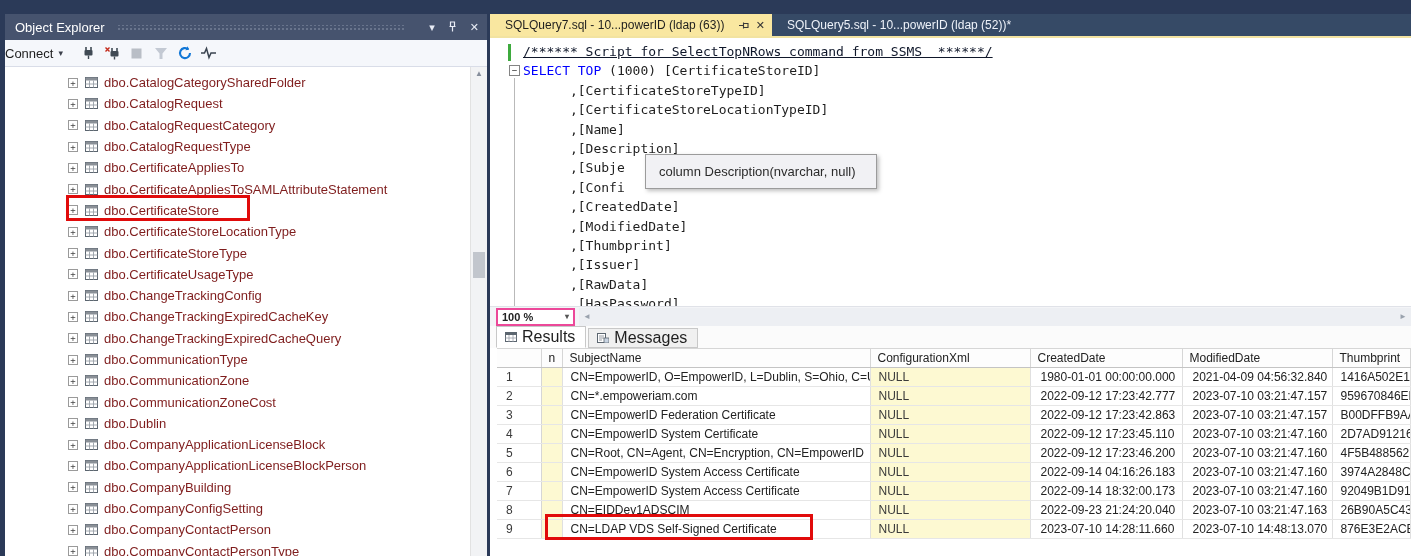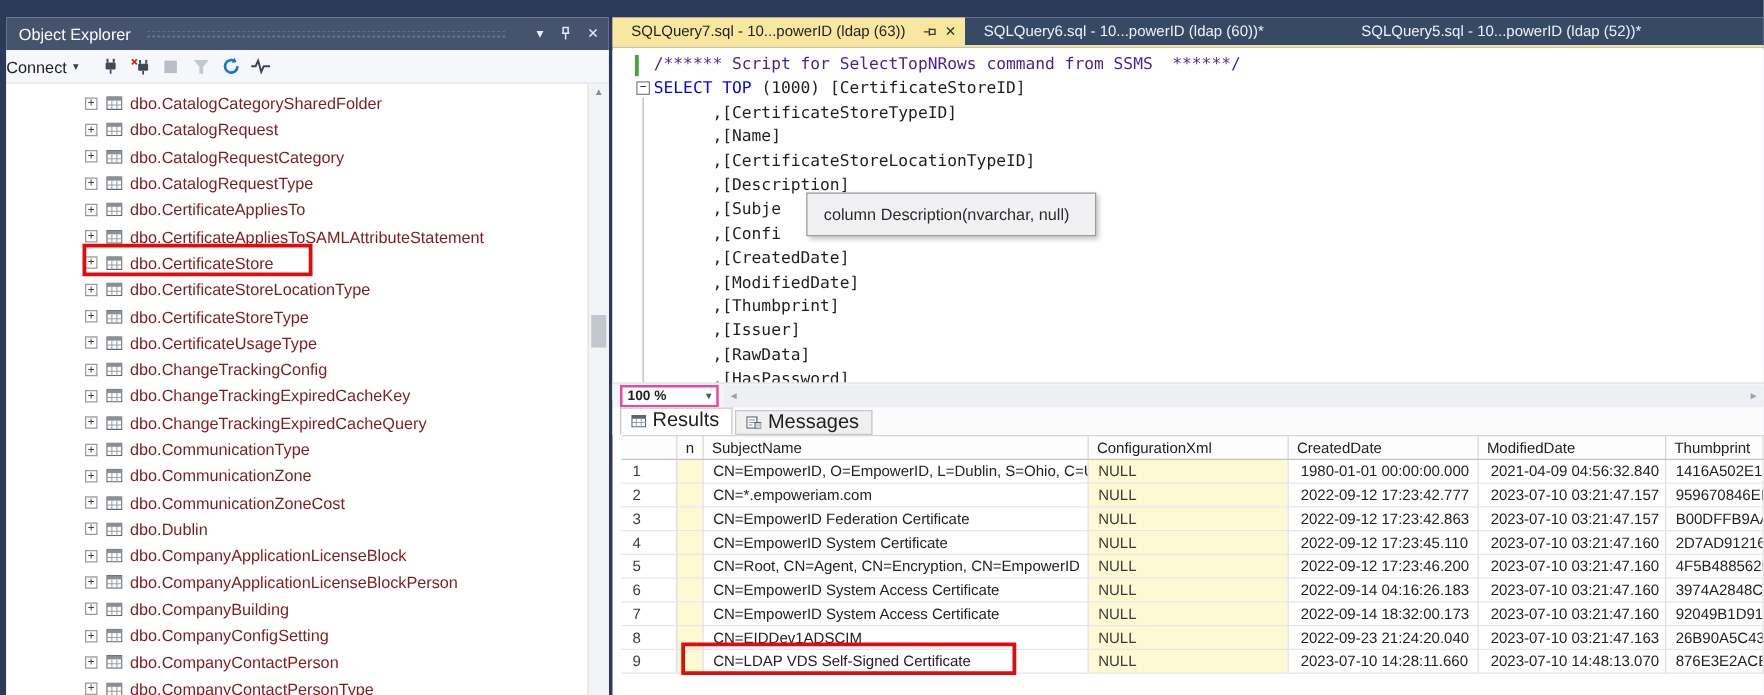--- a/index.html
+++ b/index.html
@@ -40,21 +40,21 @@
   .doc-tab:nth-child(2) { width:300px; }
   .doc-tab:nth-child(3) { width:300px; margin-left:2px; }
   .doc-tab .tab-label { white-space:nowrap; overflow:hidden; flex:1; }
   .doc-tab .pin-icon { margin:0 7px 0 8px; flex:0 0 auto; }
   .doc-tab .tab-close { font-size:11px; color:#333; flex:0 0 auto; }
 
   
   #sql-editor { position:absolute; left:0; top:26px; width:921px; height:280px; background:#fff; overflow:hidden; }
   #code-lines { position:absolute; left:0; top:2px; padding-left:33px; }
   .code-line { white-space:pre; font-family:"DejaVu Sans Mono","Liberation Mono",monospace; font-size:13px; line-height:19.4px; }
-  .seg-kw { color:#0000ff; } .seg-comment { color:#4c1d95; } .seg-plain, .seg-num { color:#1e1e1e; }
+  .seg-kw { color:#0000ff; } .seg-comment { color:#0f172a;text-decoration:underline; } .seg-plain, .seg-num { color:#1e1e1e; }
   .track-bar { position:absolute; left:18px; top:4px; width:3px; height:17px; background:#3eaa3e; }
   .fold-box { position:absolute; left:19px; top:25px; width:11px; height:11px; border:1px solid #848484; background:#fff;
     font-size:9px; line-height:9px; text-align:center; color:#333; font-family:"DejaVu Sans Mono",monospace; }
   .fold-guide { position:absolute; left:24px; top:38px; width:1px; height:238px; background:#b9b9b9; }
   #code-tooltip { position:absolute; left:155px; top:114px; width:232px; height:35px; background:#f1f1f4; border:1px solid #9b9b9b;
     box-shadow:2px 2px 4px rgba(0,0,0,.25); font-size:13px; color:#2b2b2b; display:flex; align-items:center; padding-left:13px; z-index:5; }
 
   
   #zoom-row { position:absolute; left:0; top:292px; width:921px; height:20px; background:#f3f4f7; border-top:1px solid #e0e2e8; display:flex; align-items:center; }
   #zoom-select { width:79px; height:18px; margin-left:6px; background:#fff; border:2px solid #ec4899; font-size:11px; color:#222;
@@ -370,39 +370,35 @@
 
   <div id="doc-tabs">
       <div class="doc-tab active">
     <span class="tab-label">SQLQuery7.sql - 10...powerID (ldap (63))</span>
     <svg class="pin-icon" width="11" height="11" viewBox="0 0 11 11">
       <path d="M3.5 1h4v4.5h-4z M2.5 5.5h6 M5.5 5.5v4.5" fill="none" stroke="#3a3a3a" stroke-width="1.1" transform="rotate(90 5.5 5.5)"></path>
     </svg>
     <span class="tab-close">✕</span>
   </div>
       <div class="doc-tab">
-    <span class="tab-label">SQLQuery6.sql - 10...powerID (ldap (60))*</span>
-
-  </div>
-      <div class="doc-tab">
     <span class="tab-label">SQLQuery5.sql - 10...powerID (ldap (52))*</span>
 
   </div>
     </div>
 
   <div id="sql-editor">
     <div class="track-bar"></div>
     <div class="fold-box">−</div>
     <div class="fold-guide"></div>
     <div id="code-lines">
         <div class="code-line"><span class="seg-comment">/****** Script for SelectTopNRows command from SSMS  ******/</span></div>
         <div class="code-line"><span class="seg-kw">SELECT</span><span class="seg-plain"> </span><span class="seg-kw">TOP</span><span class="seg-plain"> (</span><span class="seg-num">1000</span><span class="seg-plain">) [CertificateStoreID]</span></div>
         <div class="code-line"><span class="seg-plain">      ,[CertificateStoreTypeID]</span></div>
+        <div class="code-line"><span class="seg-plain">      ,[CertificateStoreLocationTypeID]</span></div>
         <div class="code-line"><span class="seg-plain">      ,[Name]</span></div>
-        <div class="code-line"><span class="seg-plain">      ,[CertificateStoreLocationTypeID]</span></div>
         <div class="code-line"><span class="seg-plain">      ,[Description]</span></div>
         <div class="code-line"><span class="seg-plain">      ,[Subje</span></div>
         <div class="code-line"><span class="seg-plain">      ,[Confi</span></div>
         <div class="code-line"><span class="seg-plain">      ,[CreatedDate]</span></div>
         <div class="code-line"><span class="seg-plain">      ,[ModifiedDate]</span></div>
         <div class="code-line"><span class="seg-plain">      ,[Thumbprint]</span></div>
         <div class="code-line"><span class="seg-plain">      ,[Issuer]</span></div>
         <div class="code-line"><span class="seg-plain">      ,[RawData]</span></div>
         <div class="code-line"><span class="seg-plain">      ,[HasPassword]</span></div>
       </div>

